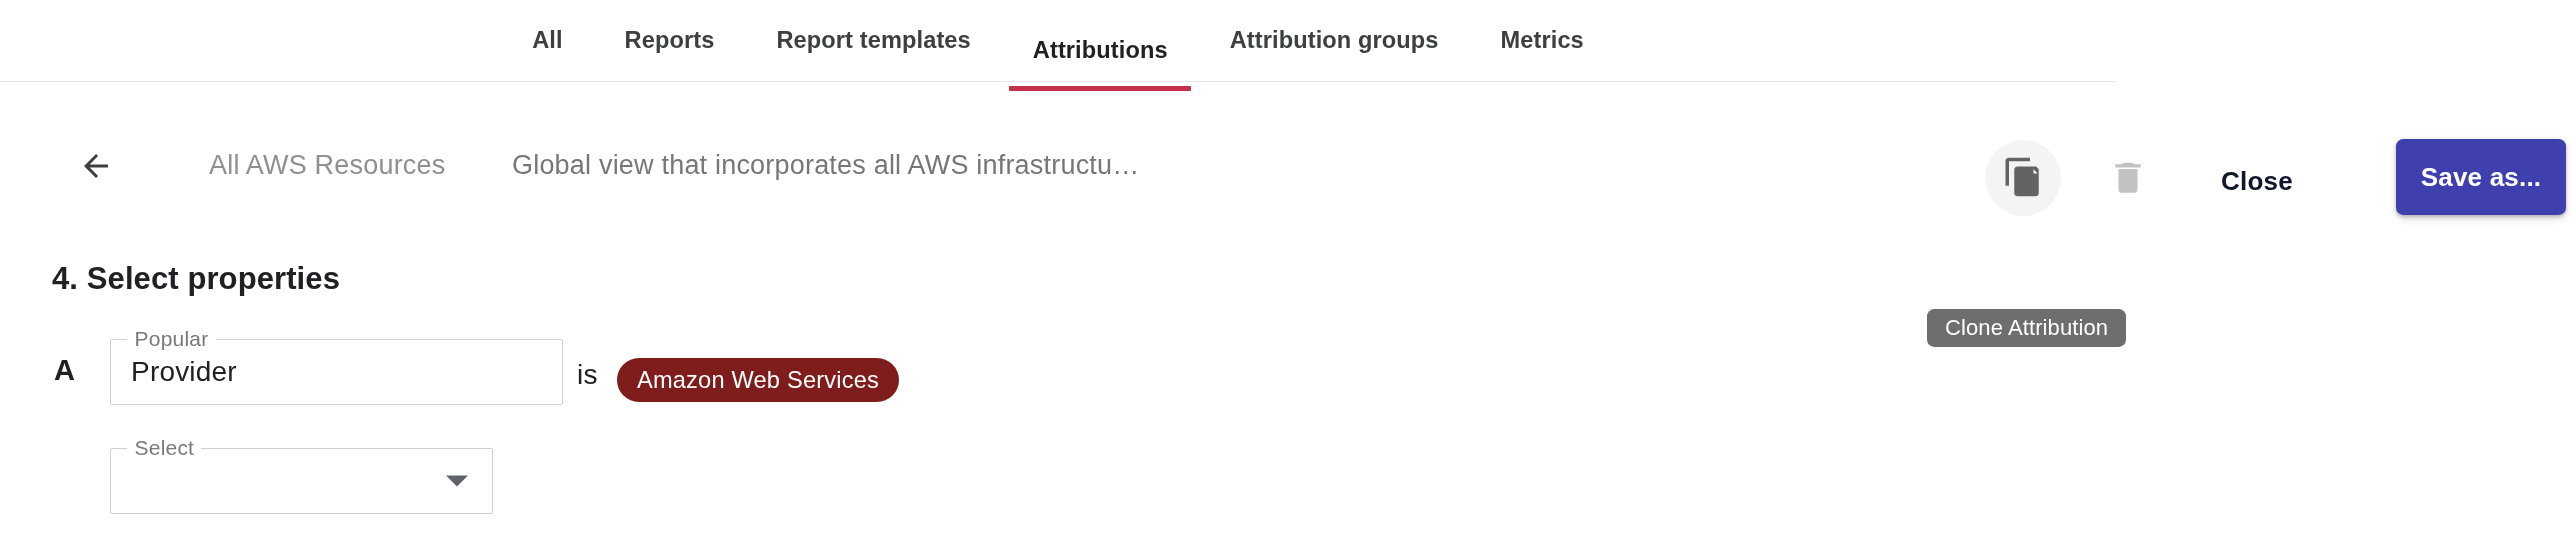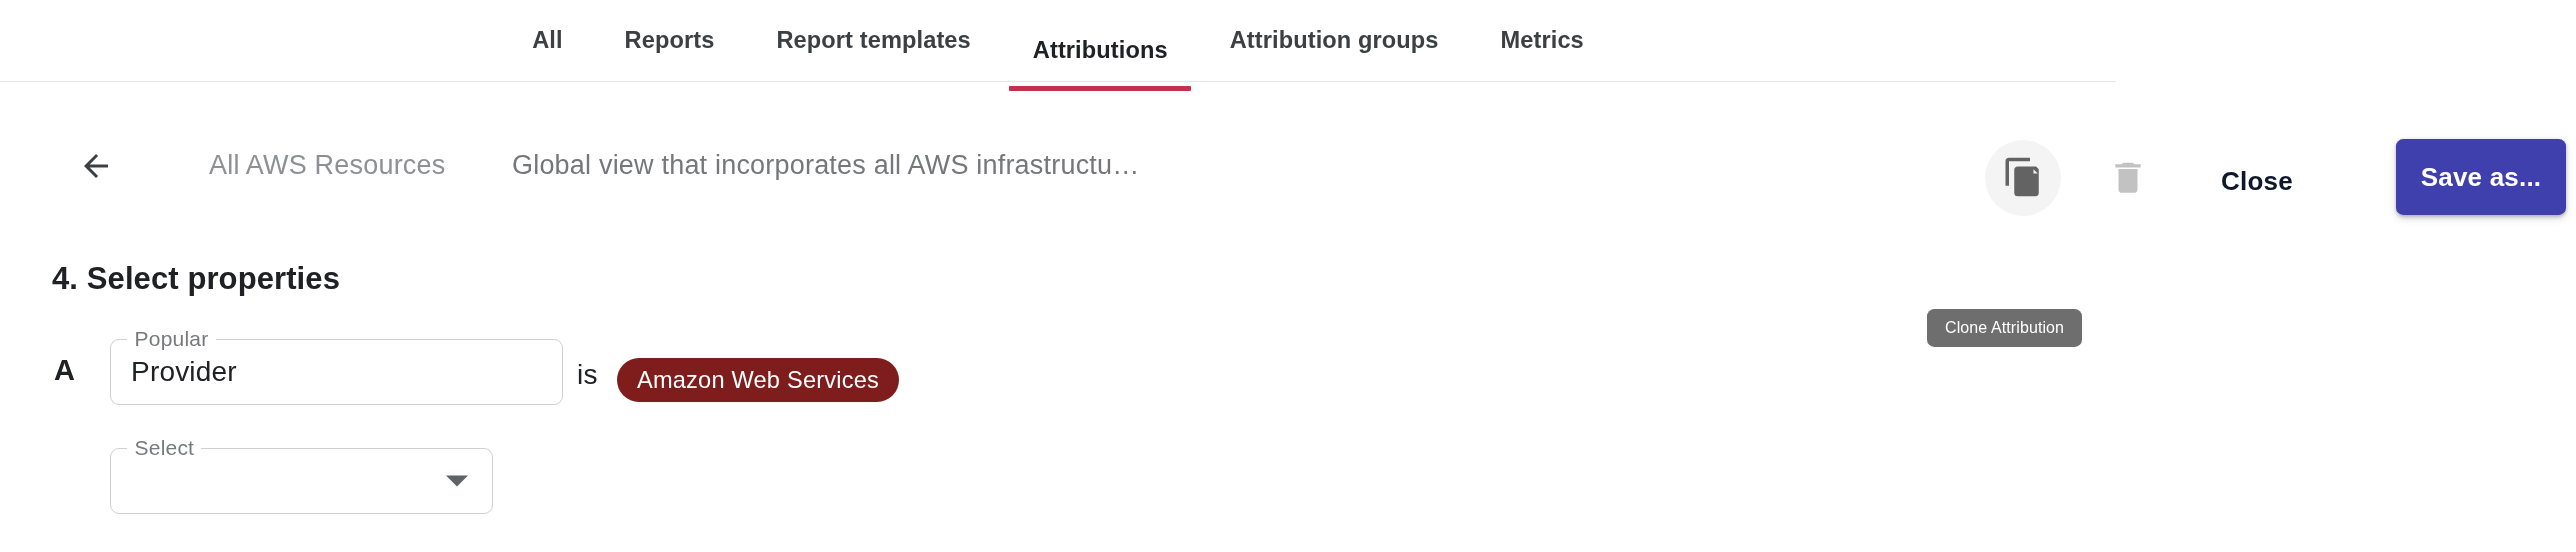--- a/index.html
+++ b/index.html
@@ -162,21 +162,21 @@
     left: 1927px;
     top: 227px;
     height: 38px;
     padding: 0 18px;
     display: flex;
     align-items: center;
     background: #6e6e6e;
     color: #ffffff;
     border-radius: 7.3px;
     font-family: "Liberation Sans", sans-serif;
-    font-size: 16px;
+    font-size: 22px;
     white-space: nowrap;
     letter-spacing: 0.1px;
   }
 
   
   .section-title {
     position: absolute;
     left: 52px;
     top: 261px;
     font-size: 31px;
@@ -192,21 +192,21 @@
     font-size: 29px;
     font-weight: bold;
     color: #202124;
   }
 
   
   .mfield {
     position: absolute;
     box-sizing: border-box;
     border: 1.8px solid #cfd0d2;
-    border-radius: 9px;
+    border-radius: 2px;
     background: transparent;
   }
   .mfield .legend {
     position: absolute;
     top: -12.7px;
     left: 16.3px;
     background: #ffffff;
     padding: 0 7.3px;
     font-size: 21px;
     color: #77797d;

